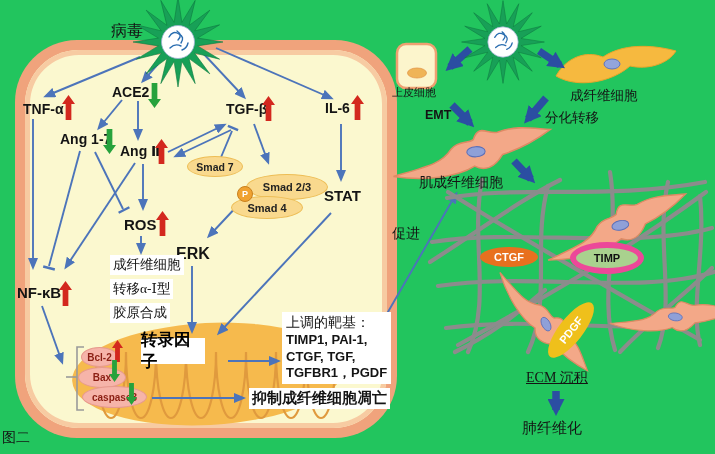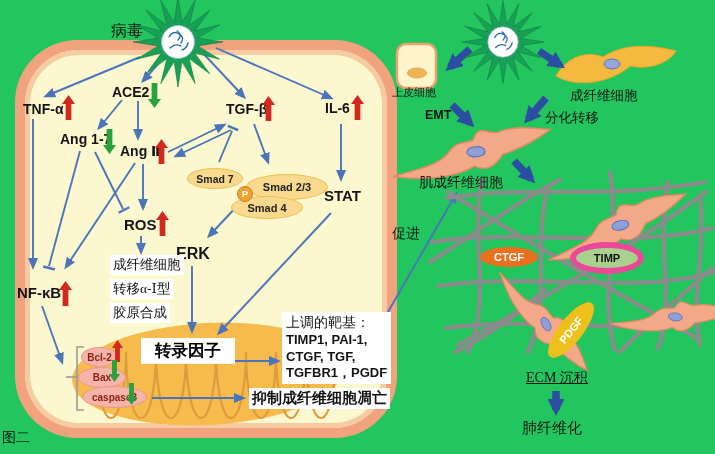--- a/index.html
+++ b/index.html
@@ -18,21 +18,21 @@
   .cellin{position:absolute;inset:10px;background:#FBF8CF;border-radius:54px;
           box-shadow:inset 0 0 0 5px #F7CBA2;}
   .nucleus{position:absolute;left:72px;top:323px;width:272px;height:102px;background:#F6BA4D;
            border-radius:50%;transform:rotate(-3deg);}
   .ba{position:absolute;width:13px;height:25px;
       clip-path:polygon(50% 0,100% 36%,72% 36%,72% 100%,28% 100%,28% 36%,0 36%);}
   .ba.down{transform:scaleY(-1);}
   .ba.red{background:#D3281E;}
   .ba.green{background:#27A23C;}
   .ba.sm{width:11px;height:22px;}
-  .tfbox{position:absolute;left:141px;top:338px;width:94px;height:26px;background:#fff;
+  .tfbox{position:absolute;left:141px;top:338px;width:64px;height:26px;background:#fff;
          display:flex;align-items:center;justify-content:center;font-size:16.5px;font-weight:bold;
          font-family:Liberation Mono, monospace;}
   .collagen{position:absolute;left:110px;top:255px;display:flex;flex-direction:column;
             align-items:flex-start;gap:4px;font-size:13.5px;
             font-family:"Liberation Serif","DejaVu Serif",serif;color:#141414;}
   .targets{position:absolute;left:282px;top:312px;background:#fff;padding:2px 4px;color:#141414;}
   .targets .t-title{font-size:14px;font-family:"Liberation Serif","DejaVu Serif",serif;}
   .targets .t-line{font-size:13px;line-height:16.5px;font-weight:bold;
                    font-family:"Liberation Sans","DejaVu Sans",sans-serif;}
   svg{position:absolute;left:0;top:0;}
@@ -167,21 +167,21 @@
 
   <span class="lat" style="left:325px;top:100px;">IL-6</span>
   <div class="ba red" style="left:351px;top:95px;"></div>
 
   <span class="lat" style="left:60px;top:131px;">Ang 1-7</span>
   <div class="ba green down" style="left:103px;top:129px;"></div>
 
   <span class="lat" style="left:108px;top:143px;margin-left:12px;">Ang Ⅱ</span>
   <div class="ba red" style="left:155px;top:139px;"></div>
 
-  <div class="oval smad" style="left:187px;top:168px;width:54px;height:19px;">Smad 7</div>
+  <div class="oval smad" style="left:187px;top:156px;width:54px;height:19px;">Smad 7</div>
   <div class="oval smad" style="left:246px;top:174px;width:80px;height:24px;font-size:11px;">Smad 2/3</div>
   <div class="oval smad" style="left:231px;top:196px;width:70px;height:21px;font-size:11px;">Smad 4</div>
   <div class="oval" style="left:237px;top:186px;width:14px;height:14px;background:#F0A231;border:1px solid #C8811F;color:#fff;font-size:9px;font-weight:bold;">P</div>
 
   <span class="lat" style="left:324px;top:187px;font-size:15px;">STAT</span>
 
   <span class="lat" style="left:124px;top:216px;font-size:15px;">ROS</span>
   <div class="ba red" style="left:156px;top:211px;"></div>
 
   <span class="lat" style="left:176px;top:245px;font-size:16px;">ERK</span>

